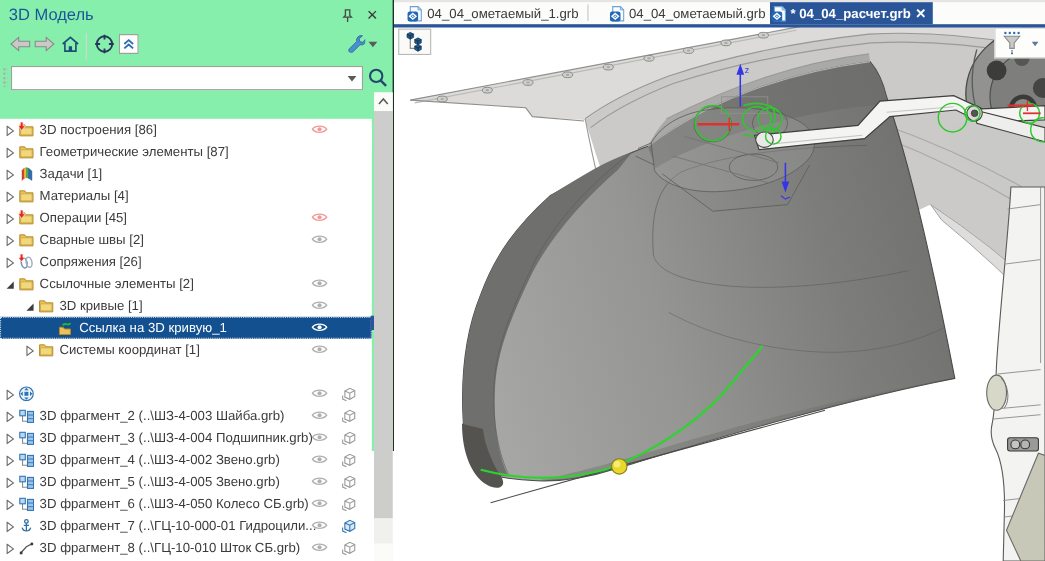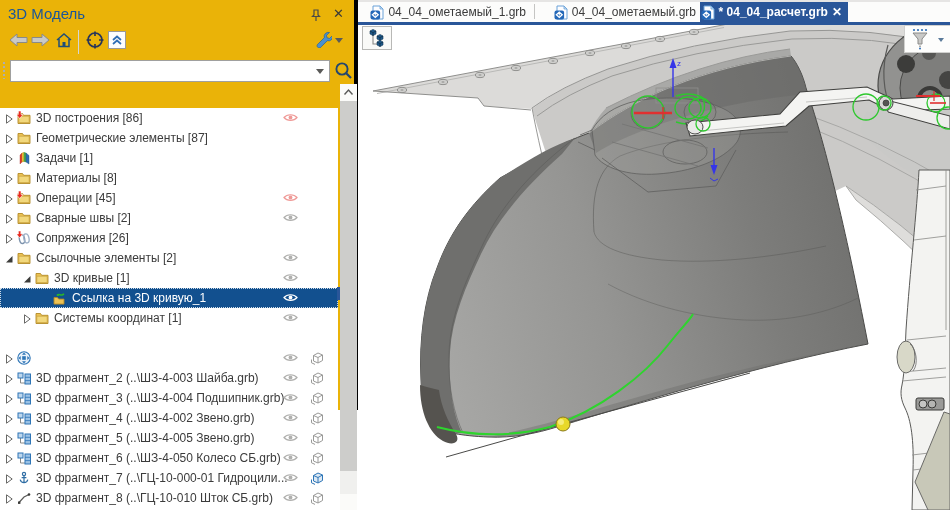--- a/index.html
+++ b/index.html
@@ -1,16 +1,16 @@
 <!DOCTYPE html>
 <html><head><meta charset="utf-8">
 <style>
 * { margin:0; padding:0; box-sizing:border-box; }
 html,body { width:950px; height:510px; overflow:hidden; font-family:"Liberation Sans",sans-serif; background:#fff; }
-#panel { position:absolute; left:0; top:0; width:358px; height:410px; background:#eab308; border-right:4px solid #000000; z-index:5; }
+#panel { position:absolute; left:0; top:0; width:358px; height:410px; background:#86efac; border-right:1px solid #000000; z-index:5; }
 #ptitle { position:absolute; left:8px; top:5px; font-size:15px; color:#1a5699; }
 .hbtn { position:absolute; top:8px; }
 #toolbar { position:absolute; left:0; top:27px; width:100%; height:31px; }
 #toolbar .ti { position:absolute; top:6px; }
 #searchrow { position:absolute; left:0; top:58px; width:100%; height:26px; }
 #sbox { position:absolute; left:10px; top:2px; width:320px; height:22px; background:#fff; border:1px solid #a0a09e; }
 #grip { position:absolute; left:2px; top:3px; width:5px; height:18px;
  background-image:radial-gradient(#aeaeac 1px, transparent 1.2px); background-size:4px 4px; }
 #hdr { position:absolute; left:0; top:84px; width:338px; height:24px; background:#fcfcfa; border-bottom:1px solid #d8d8d6; border-top:1px solid #e4e4e2;margin-top:30px;}
 #hdr .t { position:absolute; left:10px; top:4px; font-size:12.5px; color:#4a4a48; }
@@ -276,21 +276,21 @@
         <span class="ttext" style="left:36px">Задачи [1]</span>
       </div>
 <div class="trow" style="top:60px">
         <span class="exp" style="left:5px"><svg width="9" height="10" viewBox="0 0 9 10" style="">
             <path d="M1.5,0.8 L7.2,5 L1.5,9.2 Z" fill="#fff" stroke="#686866" stroke-width="1"></path>
           </svg></span>
         <span class="ticon" style="left:17px"><svg width="14" height="14" viewBox="0 0 14 14" style="">
             <path d="M1,2.5 h4.5 l1.2,1.8 H13 v8.2 H1 Z" fill="#ecc254" stroke="#b28a28" stroke-width="0.9"></path>
             <path d="M1.8,5.2 h10.4 v6.4 H1.8 Z" fill="#f2d87c" stroke="#c9a13e" stroke-width="0.7"></path>
           </svg></span>
-        <span class="ttext" style="left:36px">Материалы [8]</span>
+        <span class="ttext" style="left:36px">Материалы [4]</span>
       </div>
 <div class="trow" style="top:80px">
         <span class="exp" style="left:5px"><svg width="9" height="10" viewBox="0 0 9 10" style="">
             <path d="M1.5,0.8 L7.2,5 L1.5,9.2 Z" fill="#fff" stroke="#686866" stroke-width="1"></path>
           </svg></span>
         <span class="ticon" style="left:17px"><svg width="14" height="14" viewBox="0 0 14 14" style="">
             <path d="M1,2.5 h4.5 l1.2,1.8 H13 v8.2 H1 Z" fill="#ecc254" stroke="#b28a28" stroke-width="0.9"></path>
             <path d="M1.8,5.2 h10.4 v6.4 H1.8 Z" fill="#f2d87c" stroke="#c9a13e" stroke-width="0.7"></path>
             <path d="M1.4,0 h2.6 v3.4 h2.1 l-3.4,4.2 -3.4,-4.2 h2.1 Z" fill="#e8281e" stroke="#fff" stroke-width="0.6"></path>
           </svg></span>

